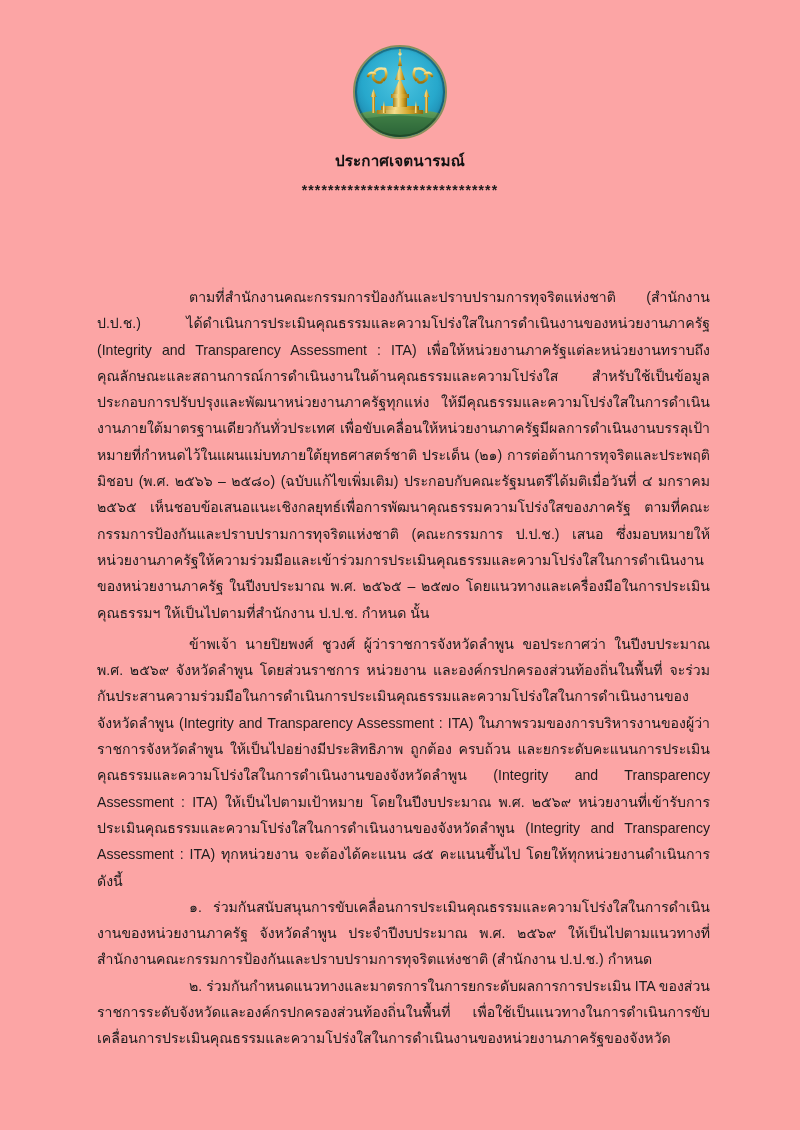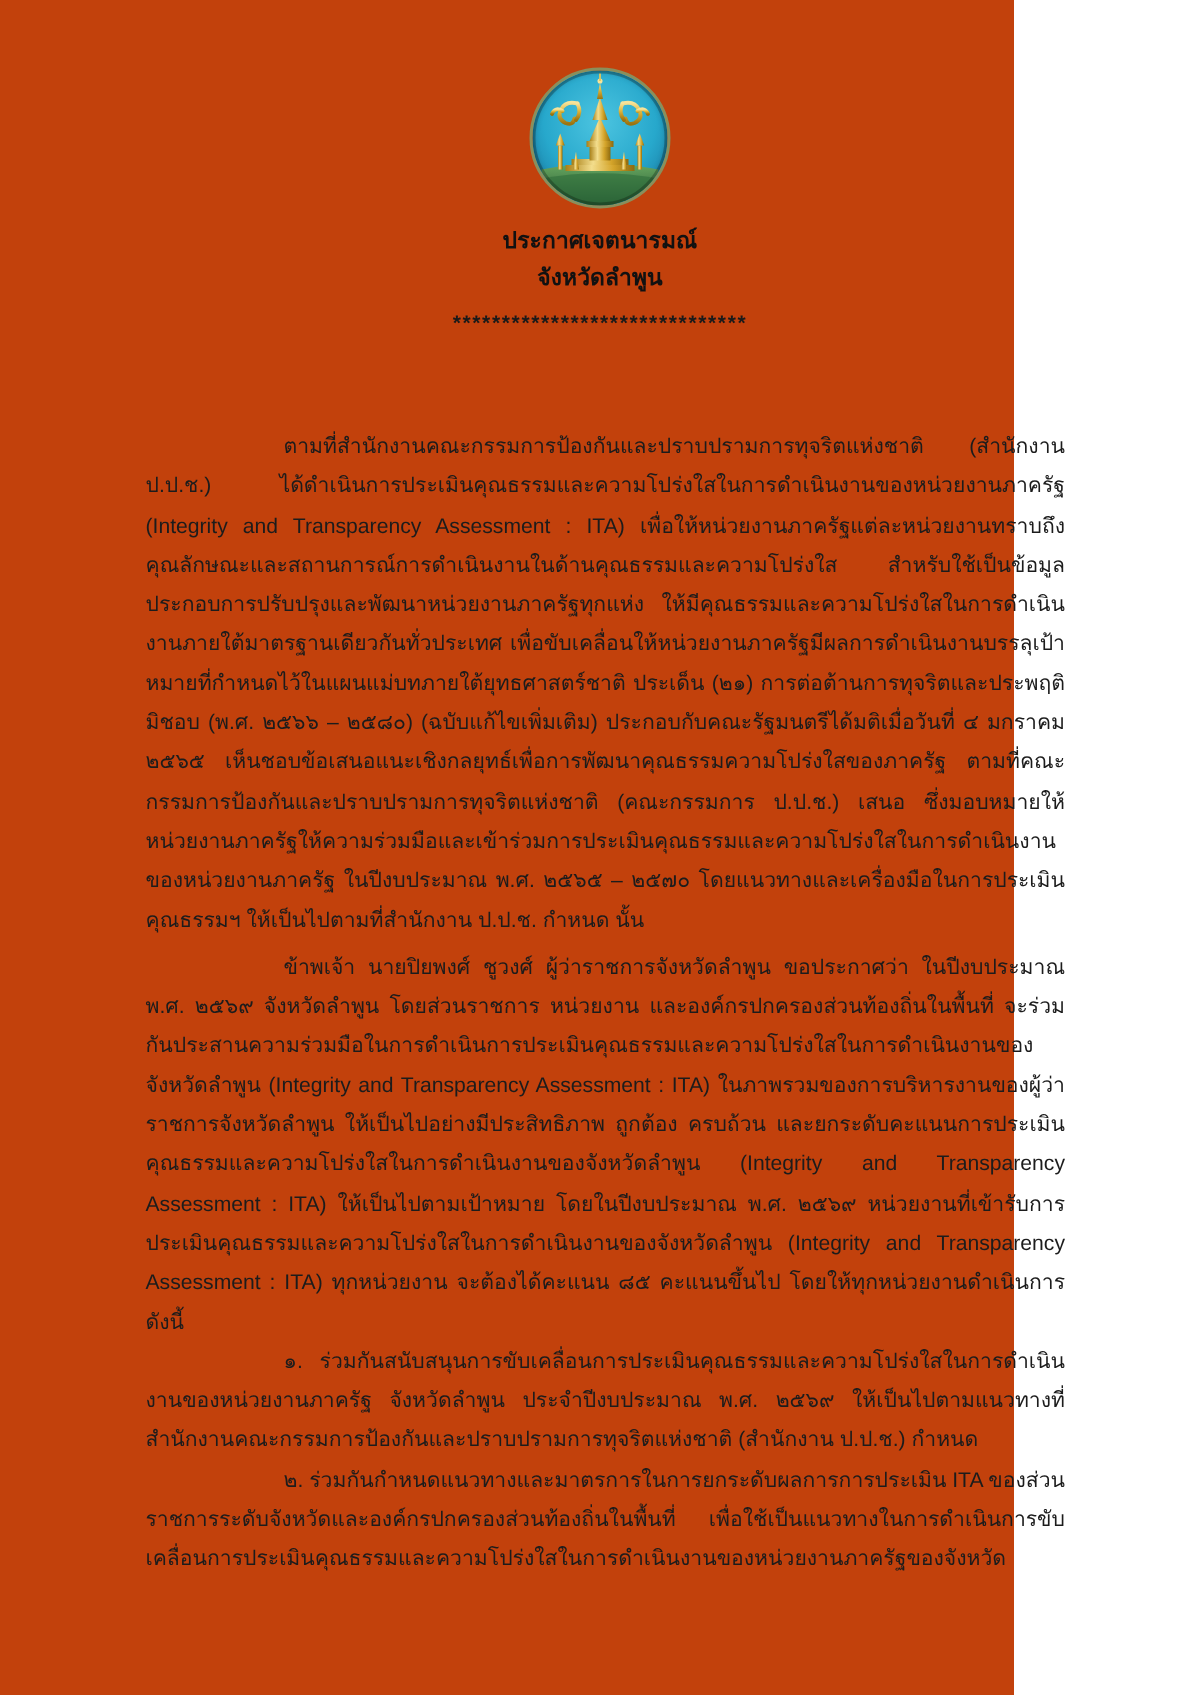--- a/index.html
+++ b/index.html
@@ -11,23 +11,23 @@
     width: 800px;
     height: 1130px;
     font-family: "Liberation Sans", "DejaVu Sans", sans-serif;
     color: #1a1a1a;
     position: relative;
     overflow: hidden;
   }
 
   .page {
     position: relative;
-    width: 676px;
+    width: 800px;
     height: 1130px;
-    background: #c2410c;
+    background: #fca5a5;
     box-sizing: border-box;
   }
 
   
   .emblem-wrap {
     position: absolute;
     top: 45px;
     left: 0;
     width: 800px;
     text-align: center;
@@ -170,21 +170,20 @@
           <path d="M70 27 Q75 24 77 29"></path>
         </g>
 
         <circle cx="45" cy="45" r="44" fill="none" stroke="rgba(0,0,0,.25)" stroke-width="2"></circle>
       </svg>
     </div>
   </div>
 
   <div class="header">
     <div class="line">ประกาศเจตนารมณ์</div>
-    <div class="line">จังหวัดลำพูน</div>
     <div class="stars">******************************</div>
   </div>
 
   <div class="body-text">
 
     <p class="para">
       <span class="indent"></span><span>ตามที่สำนักงานคณะกรรมการป้องกันและปราบปรามการทุจริตแห่งชาติ (สำนักงาน ป.ป.ช.) ได้ดำเนินการประเมินคุณธรรมและความโปร่งใสในการดำเนินงานของหน่วยงานภาครัฐ (Integrity and Transparency Assessment : ITA) เพื่อให้หน่วยงานภาครัฐแต่ละหน่วยงานทราบถึงคุณลักษณะและสถานการณ์การดำเนินงานในด้านคุณธรรมและความโปร่งใส สำหรับใช้เป็นข้อมูลประกอบการปรับปรุงและพัฒนาหน่วยงานภาครัฐทุกแห่ง ให้มีคุณธรรมและความโปร่งใสในการดำเนินงานภายใต้มาตรฐานเดียวกันทั่วประเทศ เพื่อขับเคลื่อนให้หน่วยงานภาครัฐมีผลการดำเนินงานบรรลุเป้าหมายที่กำหนดไว้ในแผนแม่บทภายใต้ยุทธศาสตร์ชาติ ประเด็น (๒๑) การต่อต้านการทุจริตและประพฤติมิชอบ (พ.ศ. ๒๕๖๖ – ๒๕๘๐) (ฉบับแก้ไขเพิ่มเติม) ประกอบกับคณะรัฐมนตรีได้มติเมื่อวันที่ ๔ มกราคม ๒๕๖๕ เห็นชอบข้อเสนอแนะเชิงกลยุทธ์เพื่อการพัฒนาคุณธรรมความโปร่งใสของภาครัฐ ตามที่คณะกรรมการป้องกันและปราบปรามการทุจริตแห่งชาติ (คณะกรรมการ ป.ป.ช.) เสนอ ซึ่งมอบหมายให้หน่วยงานภาครัฐให้ความร่วมมือและเข้าร่วมการประเมินคุณธรรมและความโปร่งใสในการดำเนินงานของหน่วยงานภาครัฐ ในปีงบประมาณ พ.ศ. ๒๕๖๕ – ๒๕๗๐ โดยแนวทางและเครื่องมือในการประเมินคุณธรรมฯ ให้เป็นไปตามที่สำนักงาน ป.ป.ช. กำหนด  นั้น</span>
     </p>
 
     <p class="para gap">

